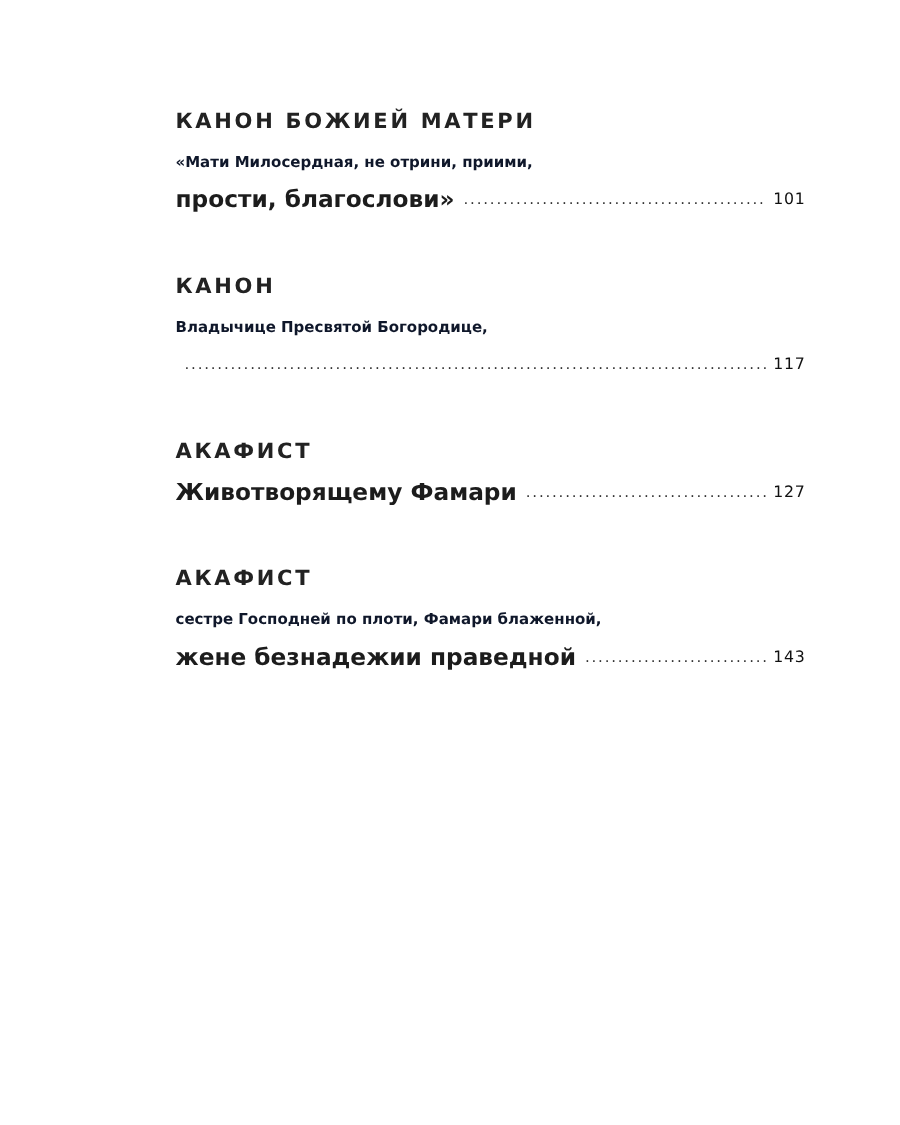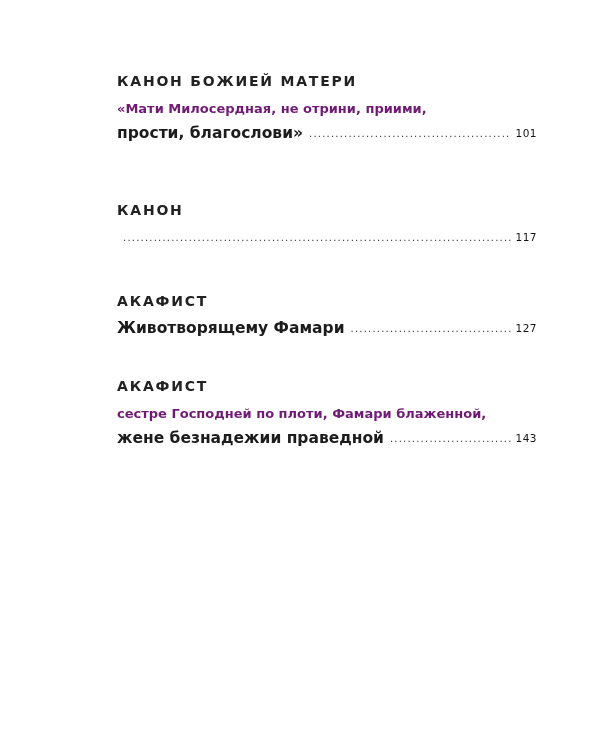--- a/index.html
+++ b/index.html
@@ -1,42 +1,43 @@
 <!DOCTYPE html>
 <html><head>
   <meta charset="utf-8">
   <style>
     html, body { margin:0; padding:0; background:#ffffff; }
     body { width:600px; height:750px; position:relative; overflow:hidden; font-family:"DejaVu Sans", sans-serif; color:#1a1a1a; }
     .page { position:absolute; left:12px; top:0; width:600px; height:646px; background:#fff; }
     .entry { position:absolute; left:105px; width:420px; }
     .kicker { font-size:14px; font-weight:600; letter-spacing:1.8px; color:#222; line-height:18px; height:24px; }
-    .line { font-size:13px; font-weight:600; line-height:25px; color:#701a75; white-space:nowrap; }
+    .line { font-size:10px; font-weight:600; line-height:25px; color:#0f172a; white-space:nowrap; }
     .lead { display:flex; align-items:center; font-size:15.5px; font-weight:600; line-height:25px; color:#1c1c1c; white-space:nowrap; }
     .lead .dots { flex:1; overflow:hidden; margin:0 4px 0 6px; font-weight:400; letter-spacing:1.2px; font-size:10px; color:#333; }
     .lead .dots::before { content:"................................................................................................................................................"; }
     .lead .pg { font-size:10.5px; font-weight:400; letter-spacing:0.5px; color:#111; }
   </style>
 </head>
 <body>
 
 <div class="page">
 
   <div class="entry" style="top:72px;">
     <div class="kicker">КАНОН БОЖИЕЙ МАТЕРИ</div>
     <div class="line">«Мати Милосердная, не отрини, приими,</div>
     <div class="lead">
       <span>прости, благослови»</span>
       <span class="dots"></span>
       <span class="pg">101</span>
     </div>
   </div>
 
-  <div class="entry" style="top:182px;margin-top:19px;">
+  <div class="entry" style="top:182px;">
     <div class="kicker">КАНОН</div>
+    <div class="line">Владычице Пресвятой Богородице,</div>
     <div class="lead">
       <span class="dots"></span>
       <span class="pg">117</span>
     </div>
   </div>
 
   <div class="entry" style="top:292px;">
     <div class="kicker">АКАФИСТ</div>
     <div class="lead">
       <span>Животворящему Фамари</span>

